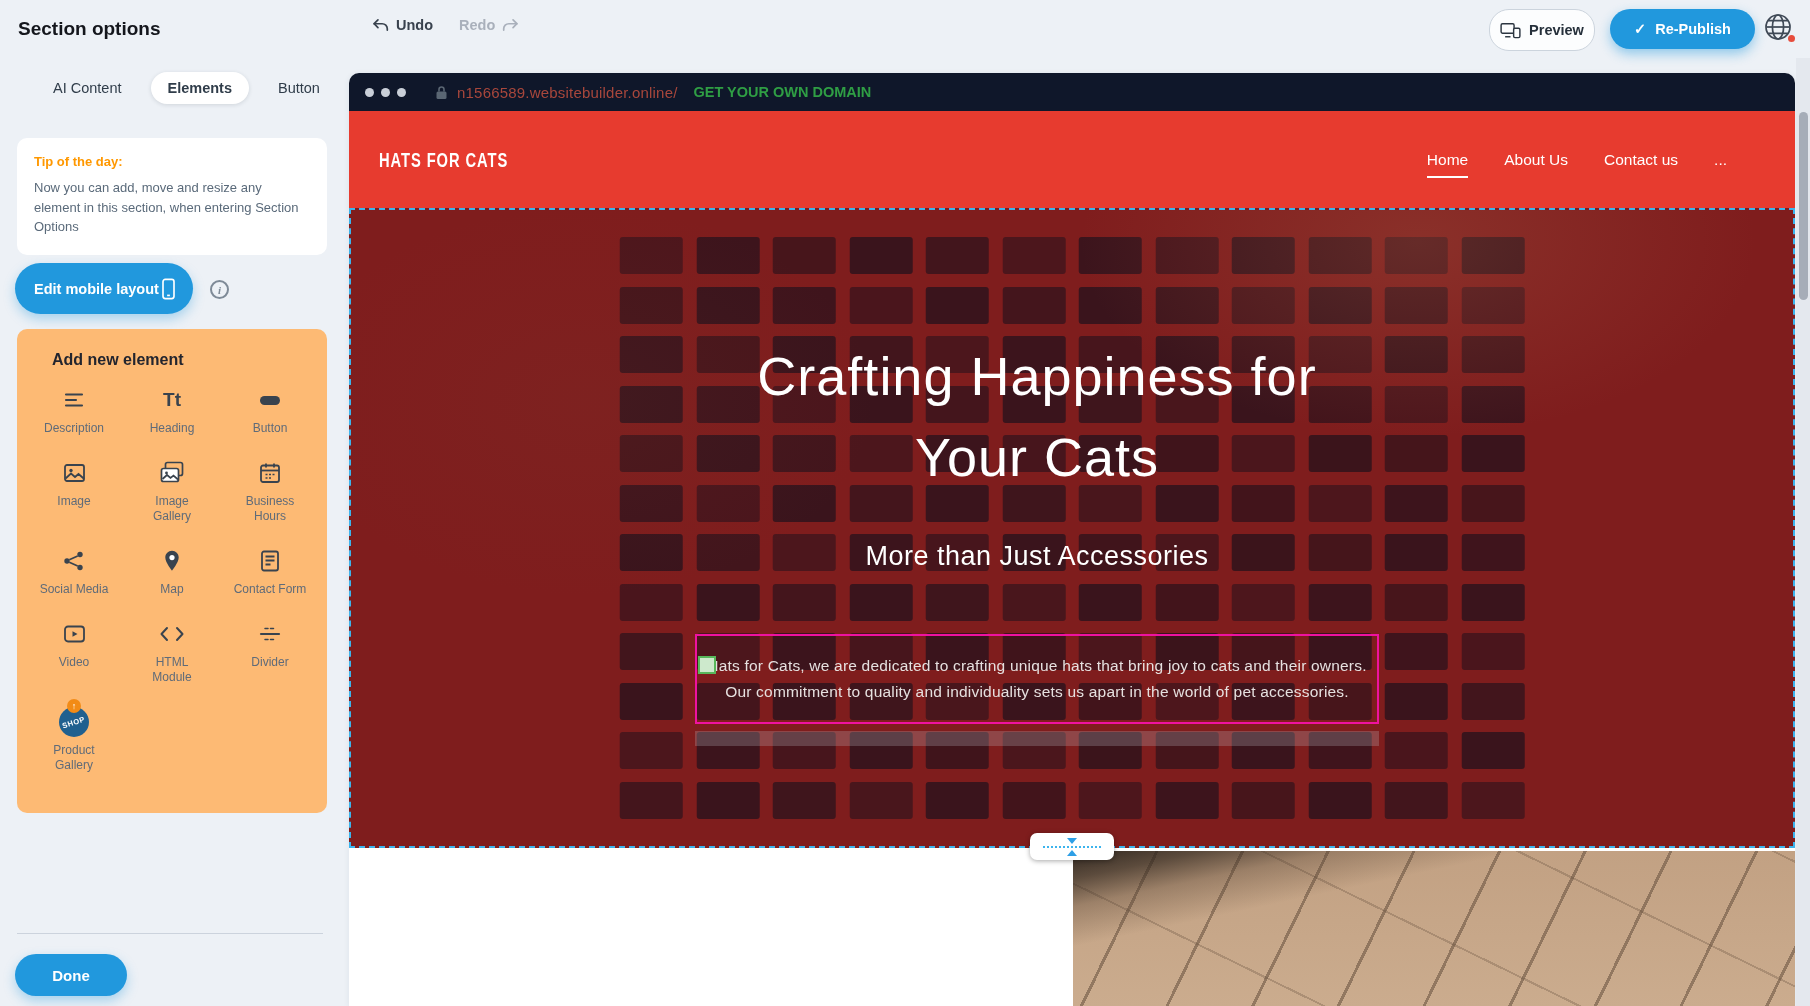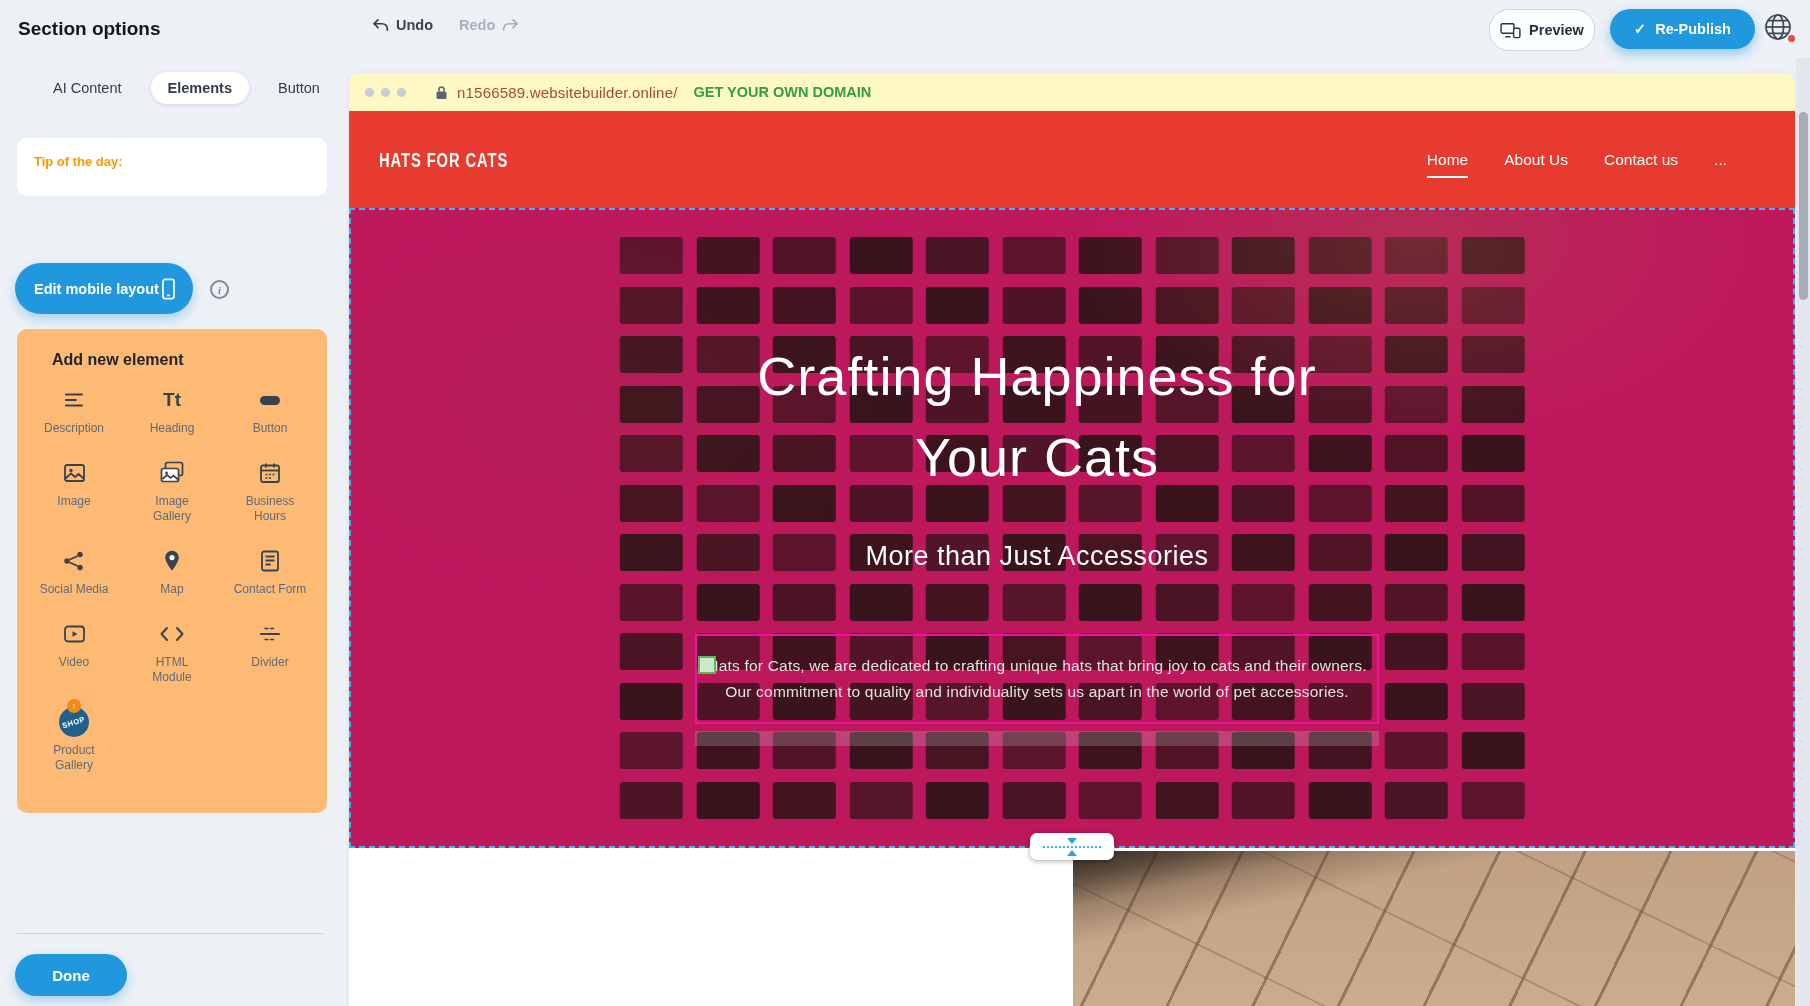--- a/index.html
+++ b/index.html
@@ -51,33 +51,33 @@
   .shop-circle .shop-txt{color:#fff;font-size:7.5px;font-weight:700;transform:rotate(-18deg);letter-spacing:.5px;}
   .shop-badge{position:absolute;top:-8px;left:50%;transform:translateX(-50%);width:14px;height:14px;
     border-radius:50%;background:#f28b16;color:#fff;font-size:9px;display:flex;align-items:center;justify-content:center;}
   .sidebar-hr{position:absolute;left:17px;top:933px;width:306px;border-top:1px solid #ccd3dd;}
   .done-btn{position:absolute;left:15px;top:954px;width:112px;height:42px;border-radius:21px;background:var(--accent);
     color:#fff;font-size:15px;font-weight:700;display:flex;align-items:center;justify-content:center;cursor:pointer;
     box-shadow:0 5px 12px rgba(33,152,221,.35);}
   
   .browser{position:absolute;left:349px;top:73px;width:1446px;height:933px;background:#fff;
     border-radius:10px 10px 0 0;box-shadow:0 1px 6px rgba(40,60,90,.08);}
-  .chrome{height:38px;display:flex;align-items:center;padding:0 16px;background:#fef9c3;border-radius:10px 10px 0 0;}
+  .chrome{height:38px;display:flex;align-items:center;padding:0 16px;background:#0f172a;border-radius:10px 10px 0 0;}
   .dot{width:9px;height:9px;border-radius:50%;background:#c9cfd8;margin-right:7px;}
   .lock-icon{margin:0 9px 0 22px;display:flex;}
   .chrome-url{font-size:15px;color:var(--url_red);letter-spacing:.2px;}
   .get-domain{margin-left:16px;font-size:14.5px;font-weight:700;color:var(--domain_green);cursor:pointer;}
   .site-header{height:97px;background:var(--site_red);display:flex;align-items:center;padding:0 30px;}
   .site-logo{color:#fff;font-size:16px;font-weight:700;letter-spacing:1px;transform:scale(.92,1.3);
     transform-origin:left center;cursor:pointer;}
   .site-nav{margin-left:auto;display:flex;align-items:center;gap:36px;margin-right:38px;}
   .nav-item{color:#fff;font-size:15.5px;position:relative;cursor:pointer;}
   .nav-item.active::after{content:"";position:absolute;left:0;right:0;bottom:-9px;height:2px;background:#fff;}
   
-  .hero{position:relative;height:640px;background:#be185d;border:2px dashed var(--selection_blue);box-sizing:border-box;}
+  .hero{position:relative;height:640px;background:#7f1d1d;border:2px dashed var(--selection_blue);box-sizing:border-box;}
   .hero::before{content:"";position:absolute;inset:0;pointer-events:none;z-index:1;
     background:radial-gradient(ellipse 520px 300px at 74% 5%,rgba(165,92,70,.30),transparent 65%),
                radial-gradient(ellipse 420px 280px at 16% 30%,rgba(120,60,50,.14),transparent 70%);}
   .brick-grid{position:absolute;left:50%;top:27px;transform:translateX(-50%);display:grid;z-index:0;
     grid-template-columns:repeat(12,63px);grid-auto-rows:37px;gap:12.5px 13.5px;}
   .brick{background:#3a141c;border-radius:3px;}
   .hero-content{position:absolute;left:0;top:0;width:1372px;height:100%;text-align:center;color:#fff;z-index:2;}
   .hero-h1{position:absolute;top:126px;left:0;right:0;font-size:54px;line-height:81px;font-weight:500;letter-spacing:1px;}
   .hero-sub{position:absolute;top:331px;left:0;right:0;font-size:27px;font-weight:400;letter-spacing:.5px;}
   .para-box{position:absolute;top:424px;left:50%;transform:translateX(-50%);width:684px;height:90px;
@@ -163,20 +163,21 @@
 </div>
 
 <div class="tabs">
   <div class="tab">AI Content</div>
   <div class="tab active">Elements</div>
   <div class="tab">Button</div>
 </div>
 
 <div class="tip-card">
   <div class="tip-title">Tip of the day:</div>
+  <div class="tip-body">Now you can add, move and resize any element in this section, when entering Section Options</div>
 </div>
 
 <div class="edit-mobile-btn">
   <span>Edit mobile layout</span>
   <span>
       <svg width="17" height="22" viewBox="0 0 18 24" fill="none" stroke="#fff" stroke-width="1.8">
         <rect x="3" y="1.5" width="12" height="21" rx="2.5"></rect>
         <path d="M7.5 19h3"></path>
       </svg>
     </span>

